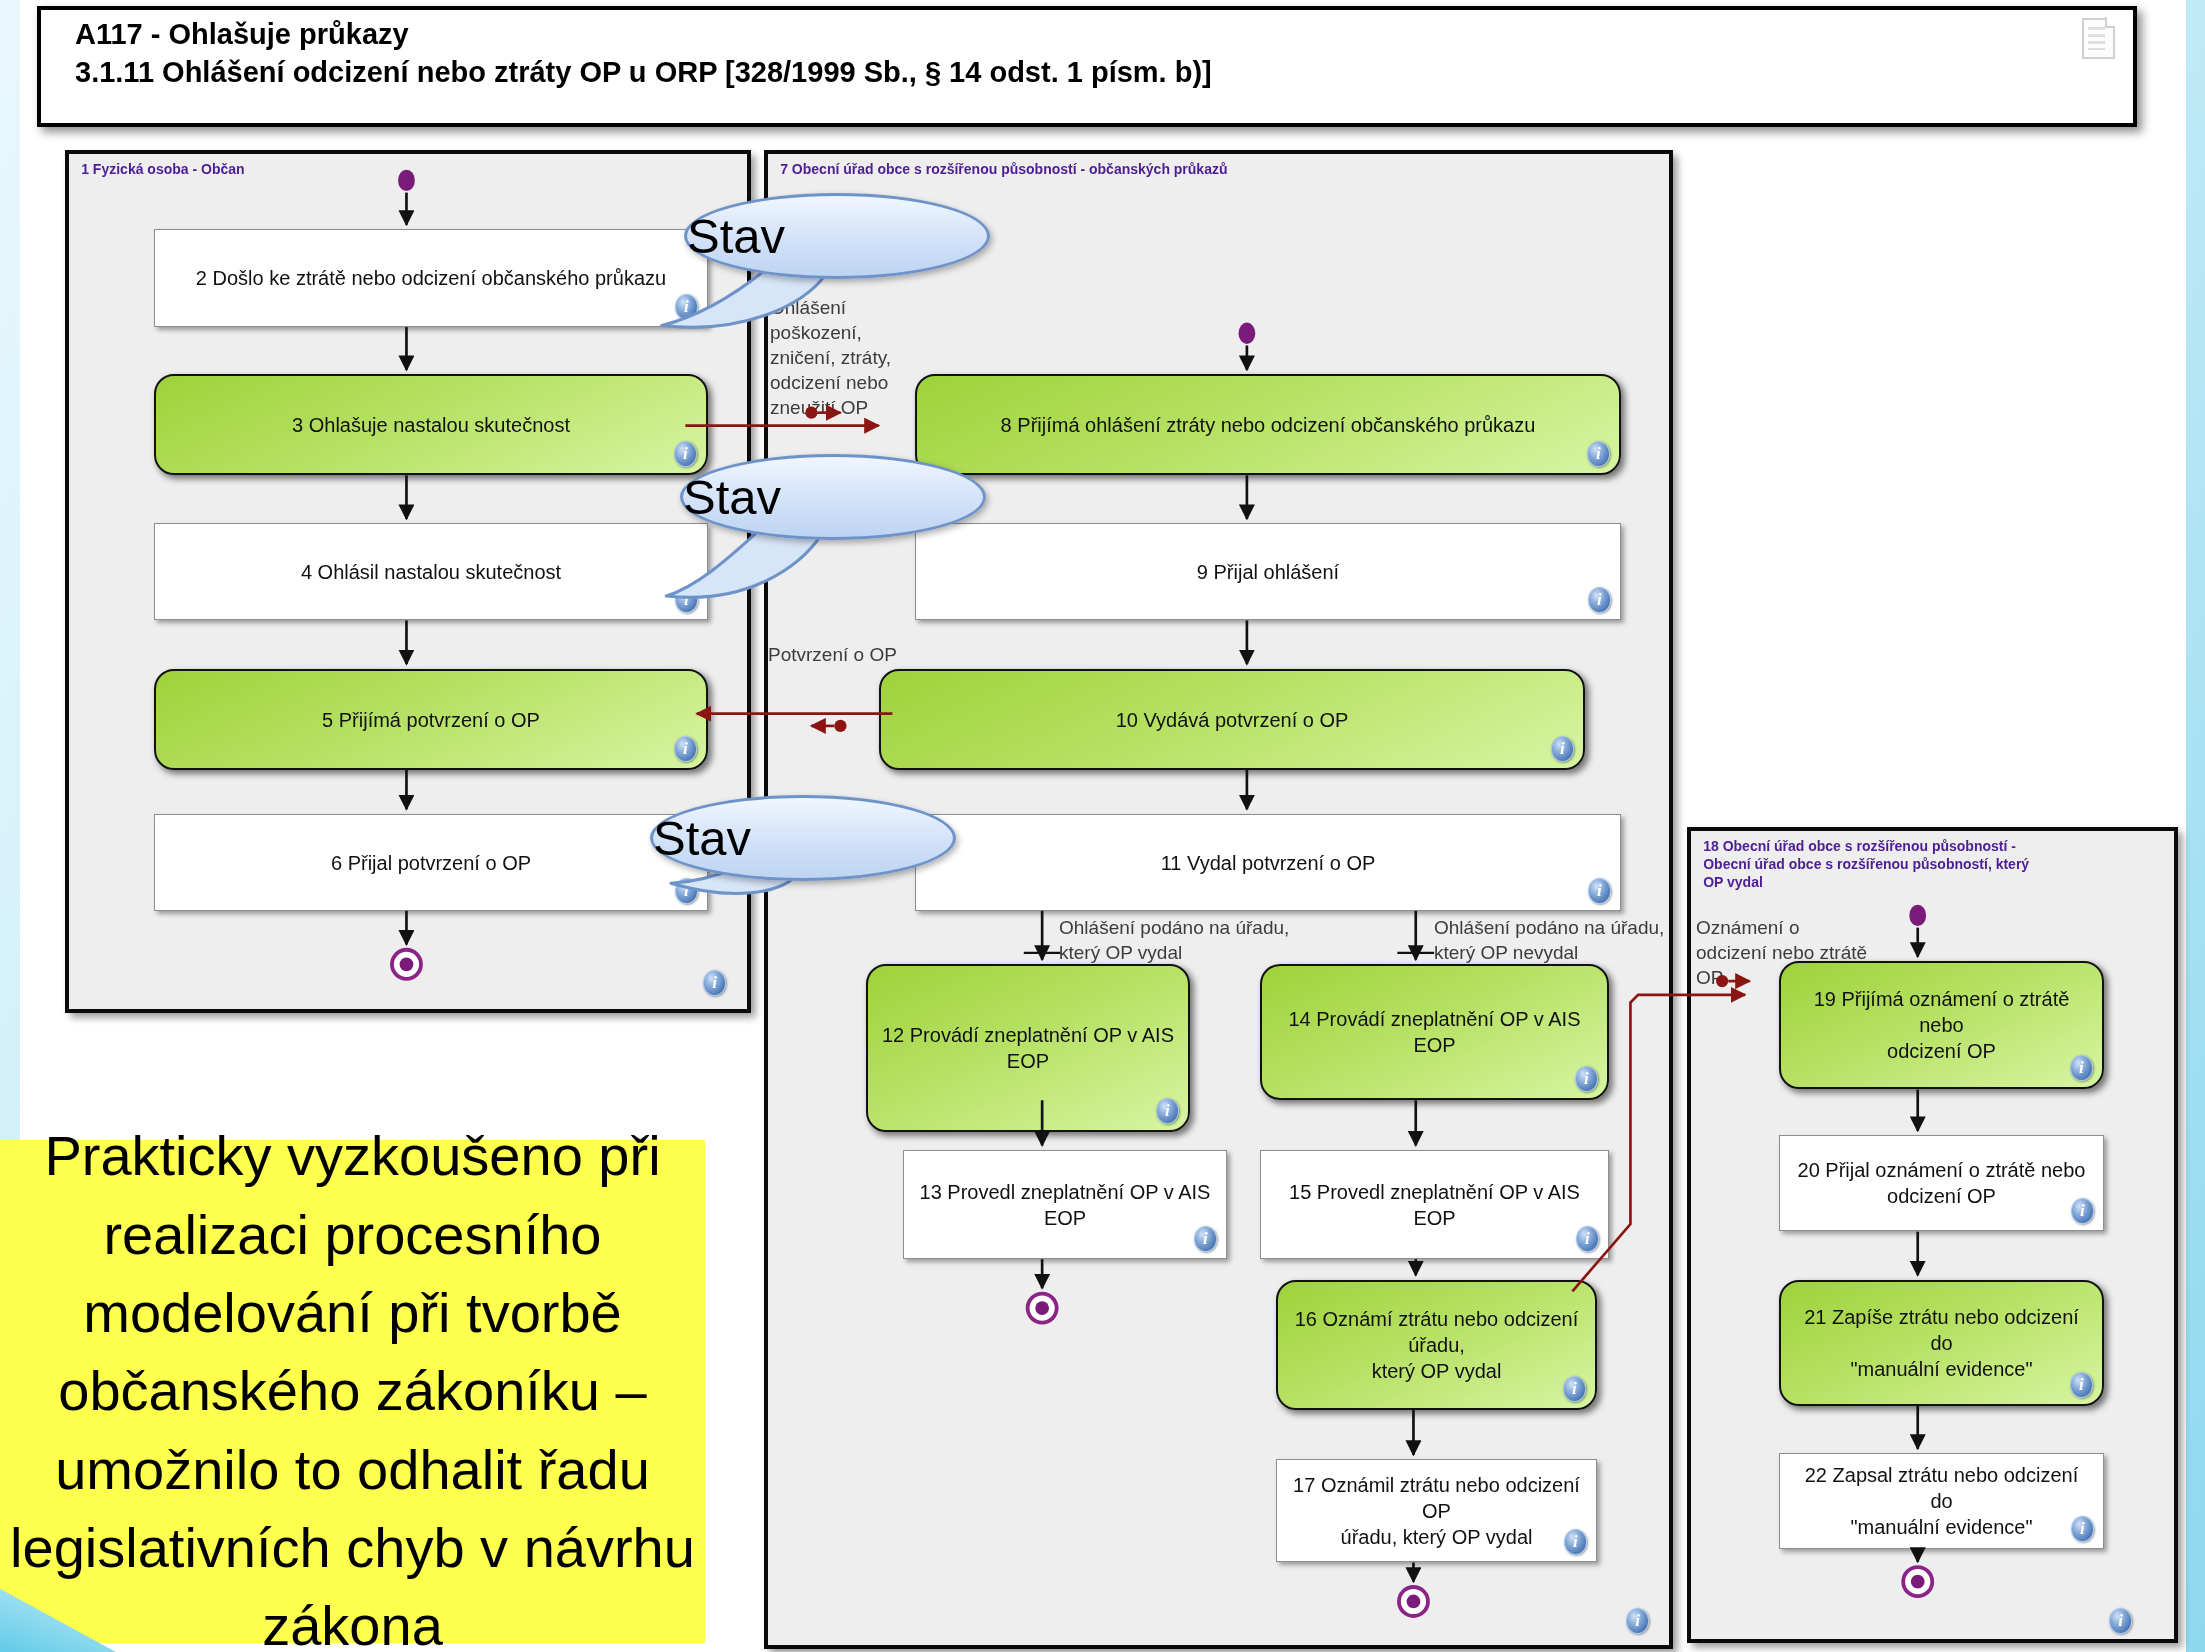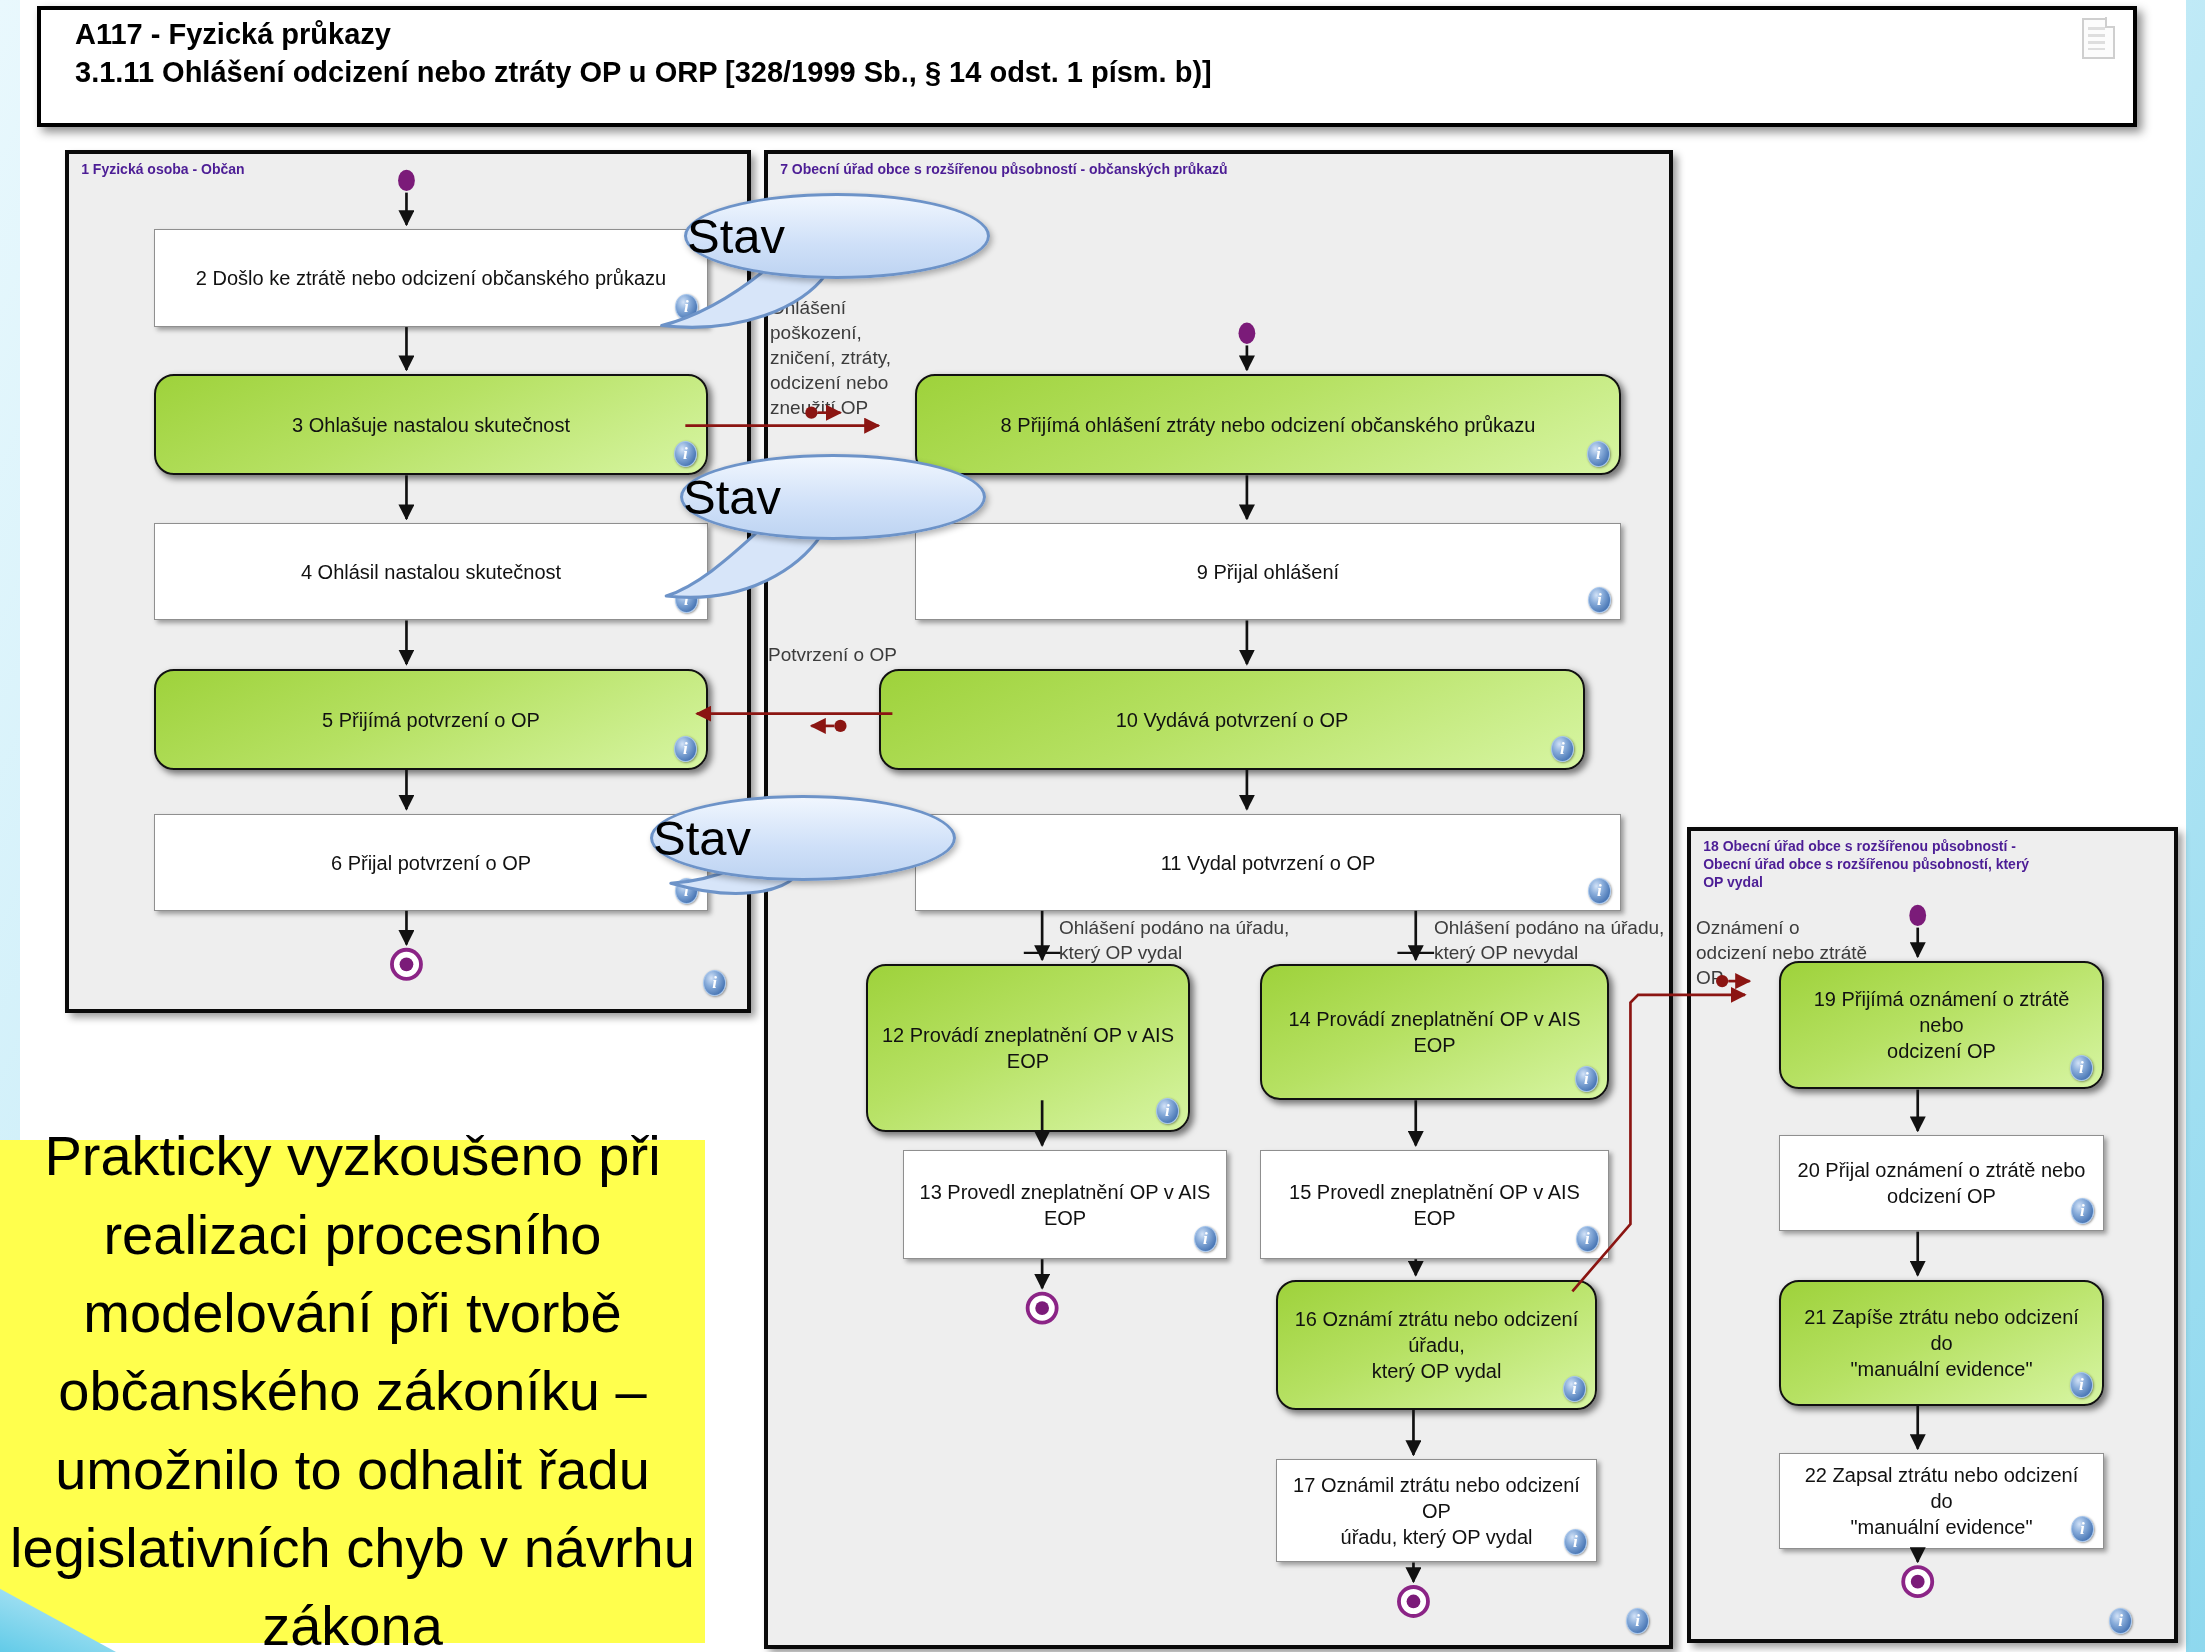--- a/index.html
+++ b/index.html
@@ -61,21 +61,21 @@
   svg.overlay{position:absolute;left:0;top:0;z-index:4;pointer-events:none;}
   svg.tails{position:absolute;left:0;top:0;z-index:5;pointer-events:none;}
 </style>
 </head>
 <body>
 
 <div class="stage">
   <div class="paper"></div>
 
   <div class="title-box">
-    <div class="title-l1">A117 - Fyzická průkazy</div>
+    <div class="title-l1">A117 - Ohlašuje průkazy</div>
     <div class="title-l2">3.1.11 Ohlášení odcizení nebo ztráty OP u ORP [328/1999 Sb., § 14 odst. 1 písm. b)]</div>
     <div class="doc-icon"></div>
   </div>
 
   <div class="lane" id="lane1">
     <div class="lane-label">1 Fyzická osoba - Občan</div>
   </div>
   <div class="lane" id="lane7">
     <div class="lane-label">7 Obecní úřad obce s rozšířenou působností - občanských průkazů</div>
   </div>

